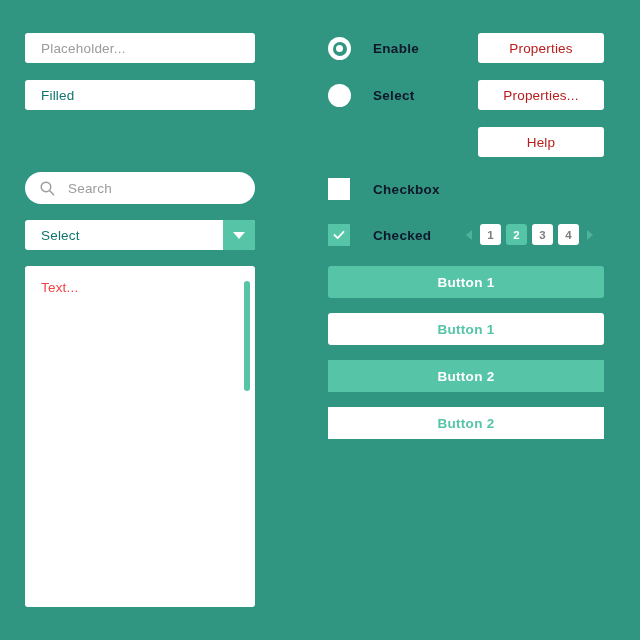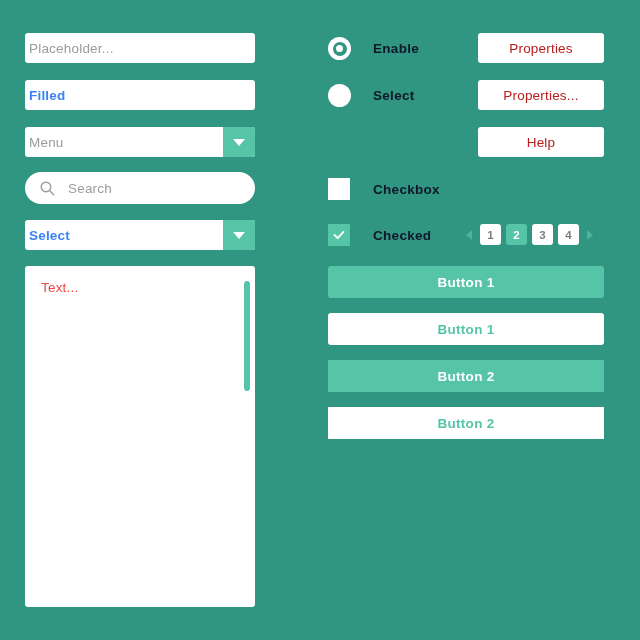--- a/index.html
+++ b/index.html
@@ -26,23 +26,23 @@
   .abs { position: absolute; box-sizing: border-box; }
 
   
   .field {
     background: #ffffff;
     display: flex;
     align-items: center;
     font-size: 13.5px;
     letter-spacing: 0.2px;
   }
-  .field .txt { padding-left: 4px; }
+  .field .txt { padding-left: 16px; }
   .ph { color: #9b9b9b; }
-  .val { color: #3b82f6; font-weight: bold; }
+  .val { color: #0f766e; font-weight: normal; }
 
   .rounded-sm { border-radius: 3px; }
   .pill { border-radius: 40px; }
 
   
   .ddbox {
     width: 32px;
     align-self: stretch;
     background: #55c4a7;
     display: flex;
@@ -194,26 +194,20 @@
 <div class="canvas">
 
   <div class="abs field rounded-sm" style="left:25px; top:33px; width:230px; height:30px;">
     <span class="txt ph">Placeholder...</span>
   </div>
 
   <div class="abs field rounded-sm" style="left:25px; top:80px; width:230px; height:30px;">
     <span class="txt val">Filled</span>
   </div>
 
-  <div class="abs field rounded-sm" style="left:25px; top:127px; width:230px; height:30px; overflow:hidden;">
-    <span class="txt ph">Menu</span>
-    <span class="ddbox">
-      <span class="tri"></span>
-    </span>
-  </div>
 
   <div class="abs field pill" style="left:25px; top:172px; width:230px; height:32px;">
     <svg class="search-ico" viewBox="0 0 20 20">
       <circle cx="8.2" cy="8.2" r="5.6" fill="none" stroke="#9b9b9b" stroke-width="1.7"></circle>
       <line x1="12.4" y1="12.4" x2="17.2" y2="17.4" stroke="#9b9b9b" stroke-width="1.7" stroke-linecap="round"></line>
     </svg>
     <span class="ph" style="padding-left:12px;">Search</span>
   </div>
 
   <div class="abs field rounded-sm" style="left:25px; top:220px; width:230px; height:30px; overflow:hidden;">

